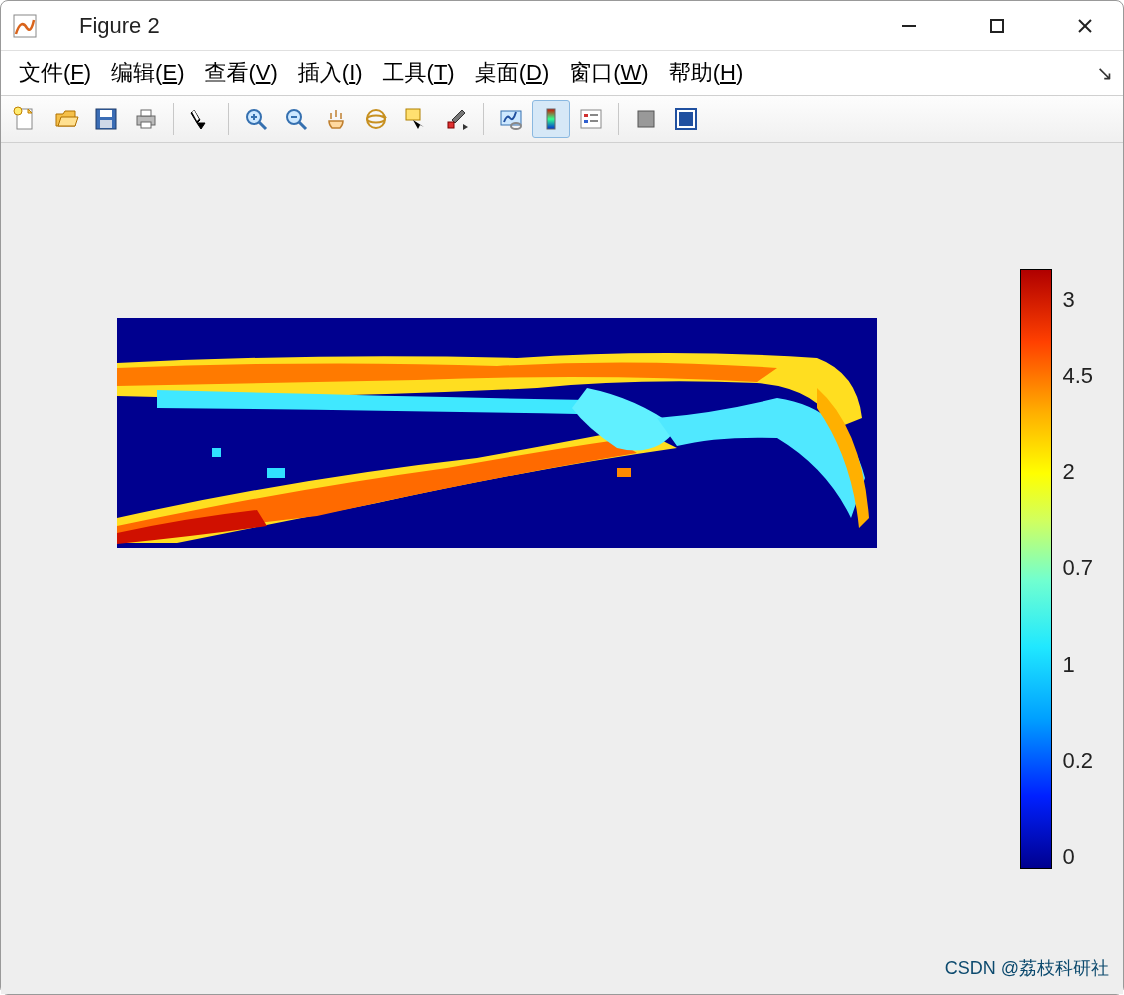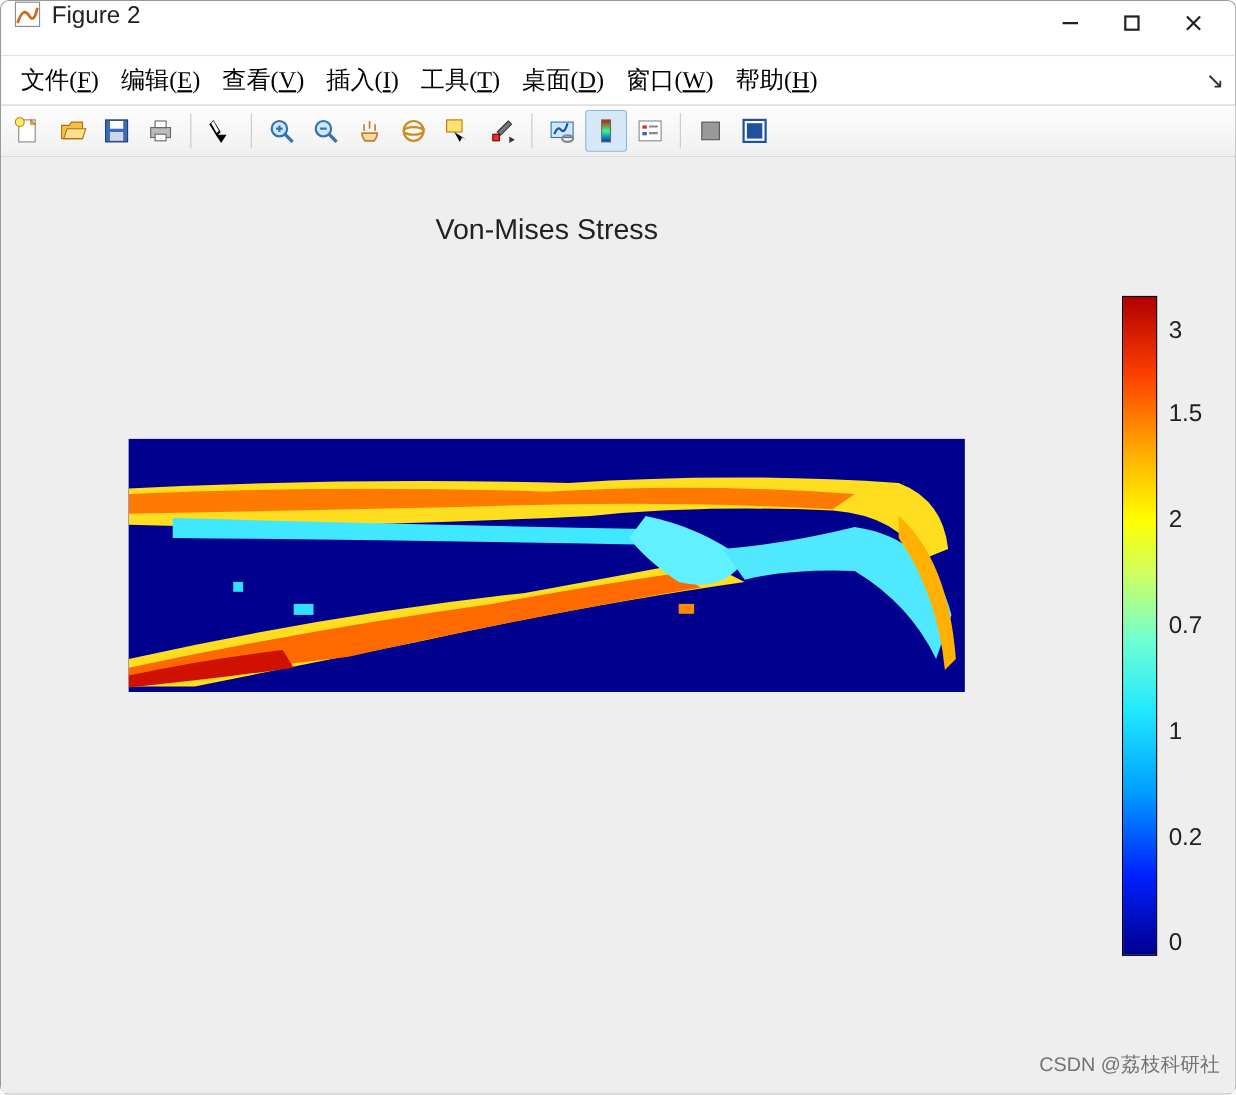--- a/index.html
+++ b/index.html
@@ -17,23 +17,24 @@
     border: 1px solid #999;
     border-radius: 8px;
     background: #fff;
     display: flex;
     flex-direction: column;
     position: relative;
   }
   .titlebar {
     height: 50px;
     display: flex;
-    align-items: flex-start;
+    align-items: center;
     padding: 0 12px;
     border-bottom: 1px solid #e0e0e0;
+    gap: 32px;
   }
   .app-icon {
     width: 24px; height: 24px;
     margin-right: 10px;
   }
   .title {
     font-size: 22px;
     color: #222;
     flex: 0 0 auto;
   }
@@ -51,21 +52,20 @@
     display: flex;
     align-items: center;
     padding: 0 8px;
     font-size: 22px;
     color: #000;
     position: relative;
   }
   .menu-item {
     padding: 4px 10px;
     cursor: pointer;
-    font-family: Liberation Serif, serif;
   }
   .menu-item u { text-decoration: underline; }
   .undock-arrow {
     position: absolute; right: 10px; top: 10px;
     font-size: 20px; color: #333;
   }
 
   .toolbar {
     height: 48px;
     border-top: 1px solid #d0d0d0;
@@ -153,21 +153,21 @@
   }
   .cb-tick {
     position: relative;
     line-height: 1;
   }
 
   .watermark {
     position: absolute;
     right: 14px;
     bottom: 14px;
-    color: #737373;
+    color: #0c4a6e;
     font-size: 18px;
     user-select: none;
   }
 </style>
 </head>
 <body>
 
 <div class="window">
 
   <div class="titlebar">
@@ -323,21 +323,20 @@
     <span class="tool-btn">
       <svg width="26" height="26" viewBox="0 0 26 26">
           <rect x="3" y="3" width="20" height="20" fill="#fff" stroke="#2050a0" stroke-width="2"></rect>
           <rect x="6" y="6" width="14" height="14" fill="#2050a0"></rect>
         </svg>
     </span>
   </div>
 
   <div class="canvas-area">
     <div class="plot-region">
-      <div class="plot-title">Von-Mises Stress</div>
       <svg class="heatmap" viewBox="0 0 760 230" preserveAspectRatio="none">
         <rect x="0" y="0" width="760" height="230" fill="#00008f"></rect>
 
         <path d="M0 45 Q200 35 400 40 Q550 30 700 40 Q740 55 745 100 L720 110 Q700 70 640 65 Q520 60 420 70 Q260 78 80 80 L0 78 Z" fill="#ffde20"></path>
         <path d="M0 50 Q200 42 380 48 Q520 40 660 50 L640 64 Q480 55 300 62 L0 68 Z" fill="#ff7a00"></path>
         <path d="M40 72 Q260 78 470 82 L460 96 Q240 92 40 90 Z" fill="#40e8ff"></path>
 
         <path d="M0 200 Q180 160 360 140 Q470 120 520 110 L560 130 Q420 150 260 185 L60 225 L0 225 Z" fill="#ffde20"></path>
         <path d="M0 208 Q170 172 330 150 Q430 132 500 122 L520 135 Q370 160 200 198 L0 222 Z" fill="#ff6a00"></path>
         <path d="M0 215 Q70 200 140 192 L150 208 Q80 218 0 226 Z" fill="#d01000"></path>
@@ -349,21 +348,21 @@
         <rect x="150" y="150" width="18" height="10" fill="#30e0ff"></rect>
         <rect x="95" y="130" width="9" height="9" fill="#30e0ff"></rect>
         <rect x="500" y="150" width="14" height="9" fill="#ff8a00"></rect>
       </svg>
     </div>
 
     <div class="colorbar-wrap">
       <div class="colorbar"></div>
       <div class="cb-ticks">
         <div class="cb-tick" style="transform:translateY(20px)">3</div>
-        <div class="cb-tick">1.5</div>
+        <div class="cb-tick">4.5</div>
         <div class="cb-tick">2</div>
         <div class="cb-tick">0.7</div>
         <div class="cb-tick">1</div>
         <div class="cb-tick">0.2</div>
         <div class="cb-tick">0</div>
       </div>
     </div>
 
     <div class="watermark">CSDN @荔枝科研社</div>
   </div>

